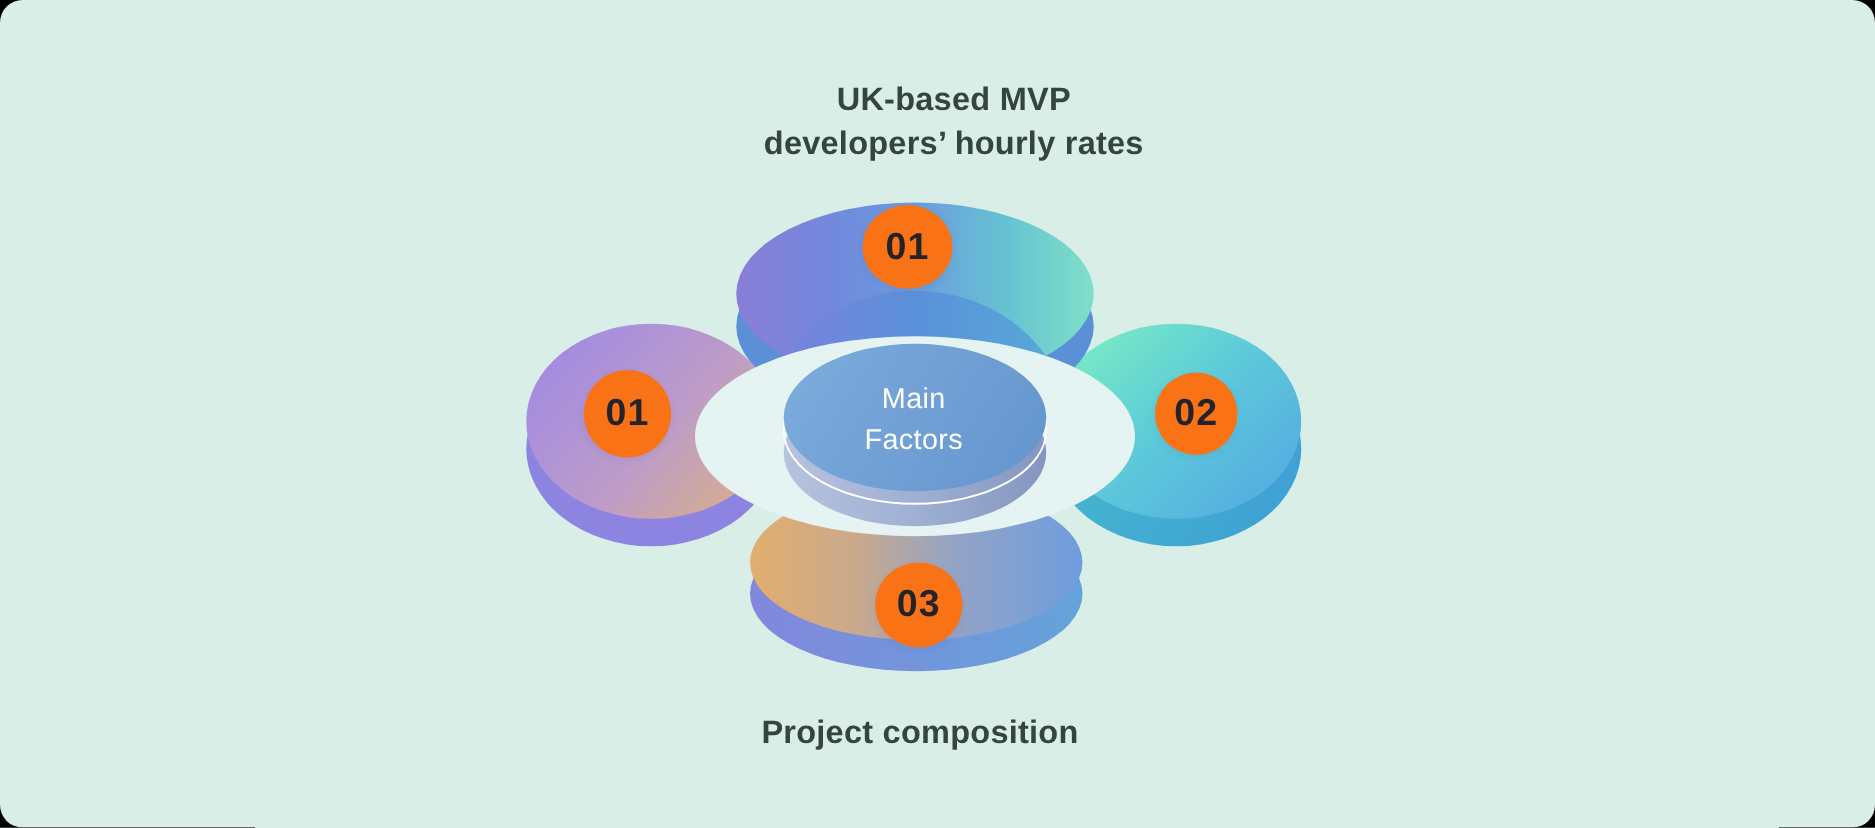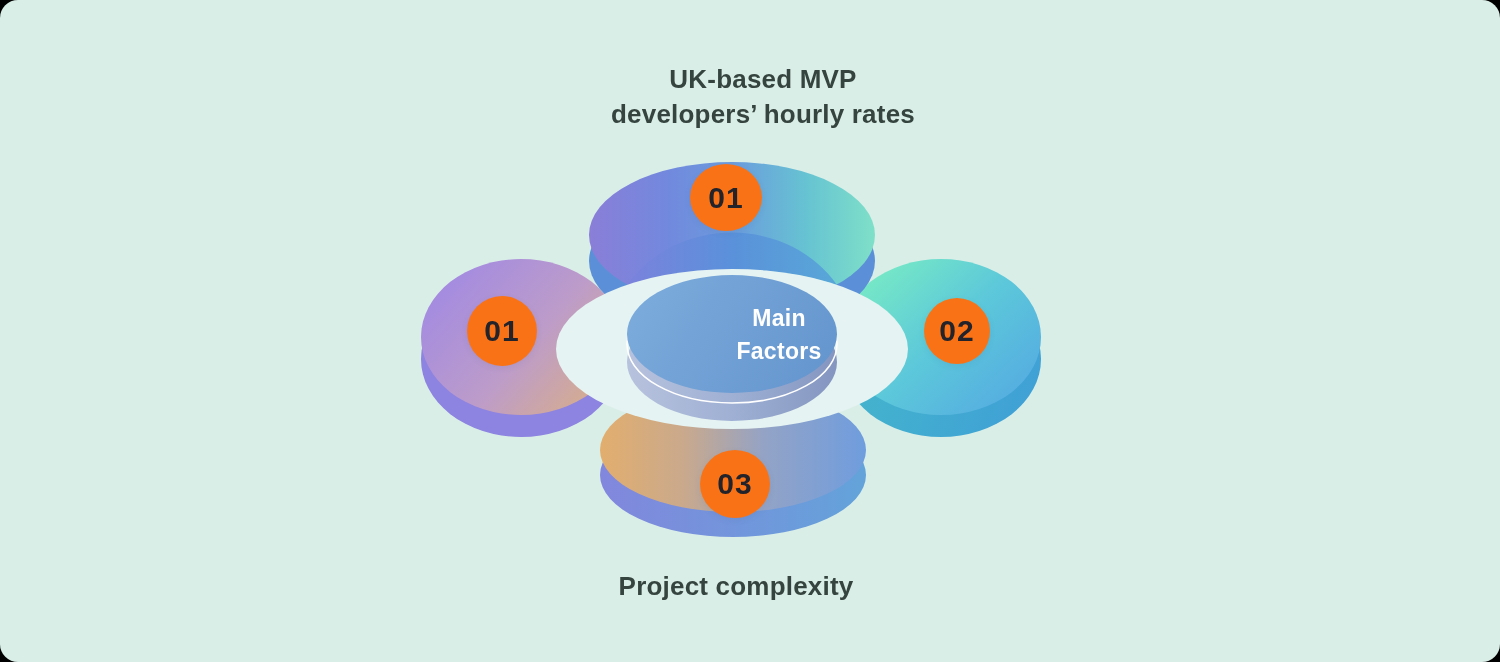--- a/index.html
+++ b/index.html
@@ -9,22 +9,22 @@
     font-family:"Liberation Sans",sans-serif;
   }
   .diagram-svg{position:absolute;left:0;top:0;}
   .factor-label{
     position:absolute;transform:translate(-50%,-50%);
     text-align:center;font-weight:bold;font-size:26px;line-height:35px;
     color:#36443f;letter-spacing:.2px;white-space:nowrap;
   }
   .center-label{
     position:absolute;transform:translate(-50%,-50%);
-    text-align:center;font-weight:bold;font-size:23px;line-height:33px;
-    color:#ffffff;letter-spacing:.3px;white-space:nowrap;margin-left:48px;
+    text-align:center;font-weight:normal;font-size:23px;line-height:33px;
+    color:#ffffff;letter-spacing:.3px;white-space:nowrap;
   }
   .badge{
     position:absolute;background:#f97316;border-radius:50%;
     display:flex;align-items:center;justify-content:center;
     font-weight:bold;font-size:30px;color:#23232b;letter-spacing:1px;
     box-shadow:0 2px 6px rgba(60,90,130,.10);
   }
   .badge-01{left:690px;top:164px;width:72px;height:67px;}
   .badge-02{left:924px;top:298px;width:66px;height:66px;}
   .badge-03{left:700px;top:450px;width:70px;height:68px;}
@@ -120,17 +120,17 @@
   <div class="badge badge-03">03</div>
   <div class="badge badge-04">01</div>
 
   <div class="factor-label label-top">
     <div>UK-based MVP</div>
     <div>developers’ hourly rates</div>
   </div>
 
 
   <div class="factor-label label-bottom">
-    <div>Project complexity</div>
+    <div>Project composition</div>
   </div>
 
 
 </div>
 
 </body></html>

